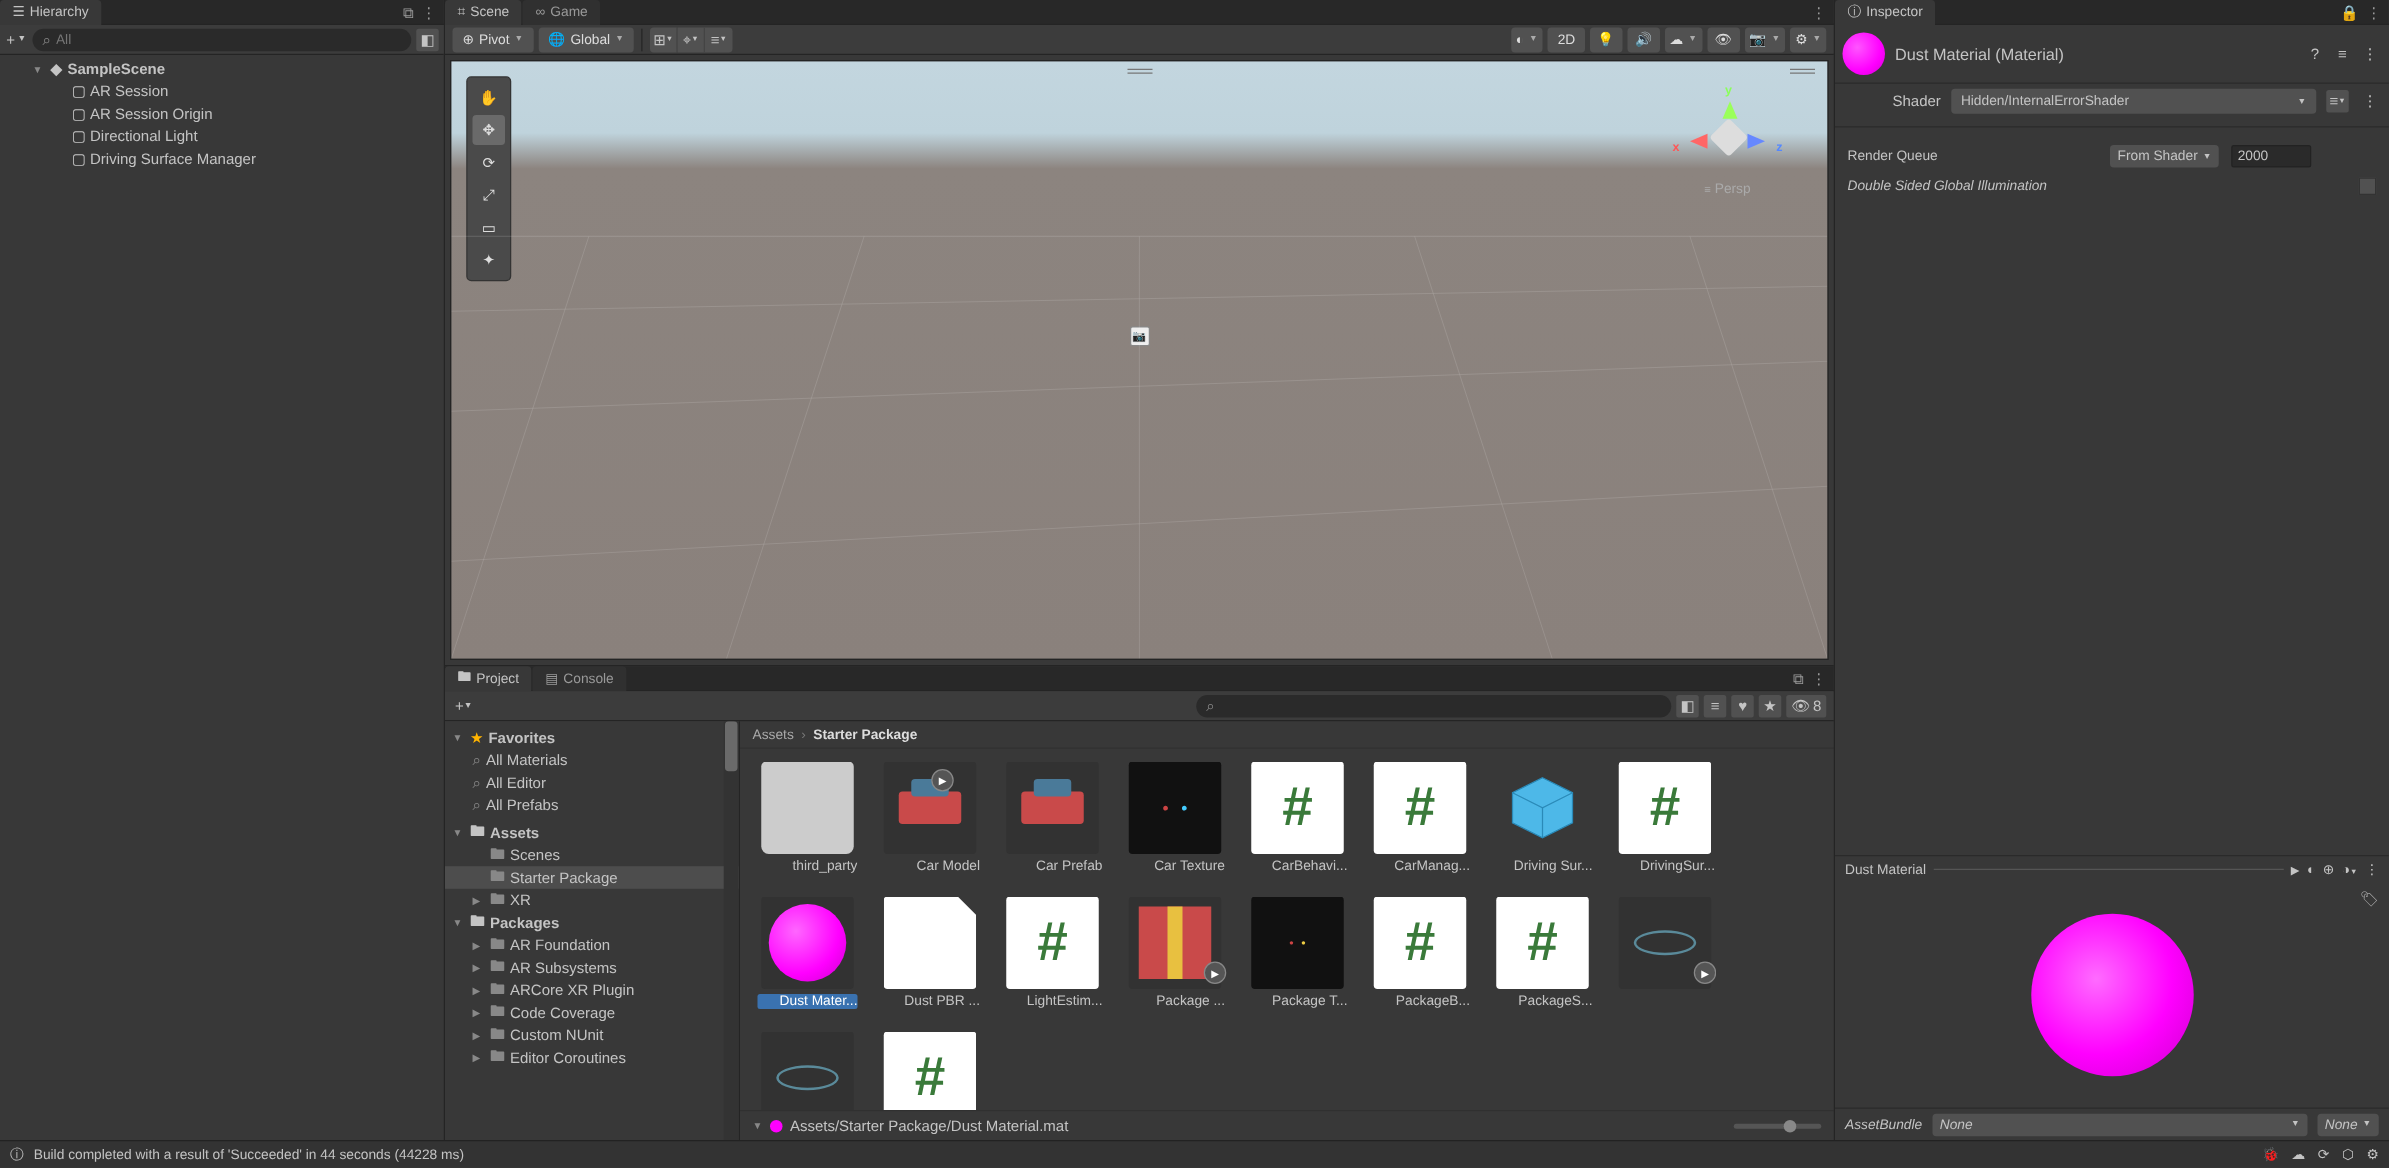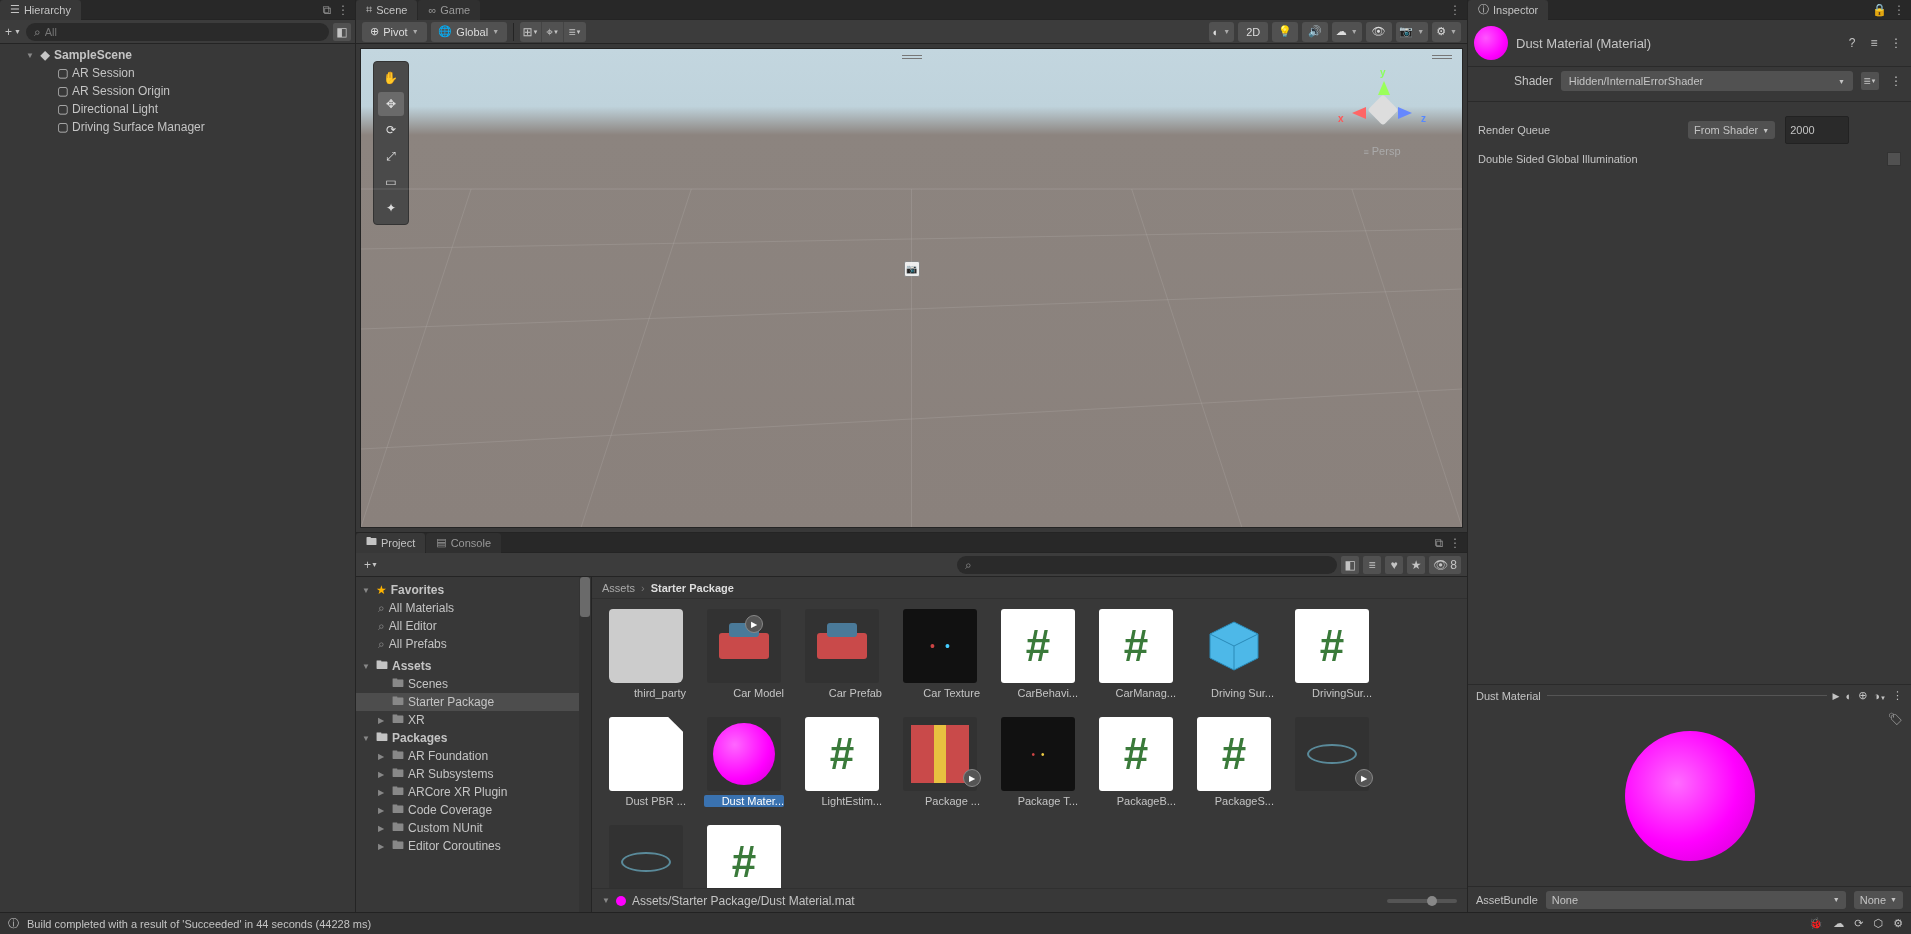--- a/index.html
+++ b/index.html
@@ -92,32 +92,32 @@
 .mat-ball { width: 34px; height: 34px; border-radius: 50%; background: radial-gradient(circle at 35% 35%, #ff55ff, #ff00ff 60%, #d400d4); flex-shrink: 0; }
 .insp-title { flex: 1; font-size: 13px; }
 .insp-btns { display: flex; gap: 4px; }
 
 .shader-row { padding: 4px 6px 10px 46px; display: flex; align-items: center; gap: 8px; border-bottom: 1px solid #2a2a2a; }
 .shader-dd { flex: 1; height: 20px; background: #515151; border-radius: 3px; display: flex; align-items: center; padding: 0 8px; justify-content: space-between; cursor: pointer; font-size: 11px; }
 
 .insp-prop { padding: 4px 10px; display: flex; align-items: center; gap: 10px; }
 .insp-prop .label { width: 200px; font-size: 11px; }
 .insp-dd-sm { height: 18px; background: #515151; border-radius: 3px; padding: 0 6px; display: flex; align-items: center; gap: 4px; font-size: 11px; cursor: pointer; }
-.insp-num { background: #2a2a2a; border: 1px solid #222; height: 18px; padding: 13px 4px; color: #c4c4c4; font-size: 11px; width: 64px; border-radius: 2px; }
+.insp-num { background: #2a2a2a; border: 1px solid #222; height: 18px; padding: 3px 4px; color: #c4c4c4; font-size: 11px; width: 64px; border-radius: 2px; }
 .insp-check { width: 14px; height: 14px; background: #515151; border: 1px solid #333; }
 
 .insp-body { flex: 1; }
 
 .preview-head { height: 22px; border-top: 1px solid #2a2a2a; display: flex; align-items: center; padding: 0 8px; gap: 6px; font-size: 11px; }
 .preview-head .line { flex: 1; height: 1px; background: #555; }
 .preview-body { height: 180px; display: flex; align-items: center; justify-content: center; position: relative; }
 .preview-sphere { width: 130px; height: 130px; border-radius: 50%; background: radial-gradient(circle at 40% 40%, #ff6bff, #ff00ff 55%, #cc00cc); }
 .tag-icon { position: absolute; right: 8px; top: 6px; color: #aaa; }
 
-.assetbundle-row { height: 26px; border-top: 1px solid #2a2a2a; display: flex; align-items: center; padding: 0 8px; gap: 8px; font-size: 11px; }
+.assetbundle-row { height: 26px; border-top: 1px solid #2a2a2a; display: flex; align-items: center; padding: 0 8px; gap: 8px; font-size: 11px; font-style: italic; }
 
 .statusbar { height: 22px; background: #333; border-top: 1px solid #222; display: flex; align-items: center; padding: 0 8px; gap: 8px; font-size: 11px; }
 .status-right { margin-left: auto; display: flex; gap: 10px; }
 
 svg { display: block; }
 </style>
 </head>
 <body>
 
 <div class="main-area">
@@ -427,29 +427,29 @@
                   </svg>
                 </div>
                 <div class="asset-label">Driving Sur...</div>
               </div>
               <div class="asset-item">
                 <div class="asset-thumb file">
                   <span style="color:#3a7a3a;font-weight:bold;font-size:44px;">#</span>
                 </div>
                 <div class="asset-label">DrivingSur...</div>
               </div>
-              <div class="asset-item">
-                <div class="asset-thumb file" style="background:#fff;clip-path:polygon(0 0,80% 0,100% 20%,100% 100%,0 100%);"></div>
-                <div class="asset-label">Dust PBR ...</div>
-              </div>
               <div class="asset-item selected">
                 <div class="asset-thumb">
                   <div style="width:62px;height:62px;border-radius:50%;background:radial-gradient(circle at 35% 35%,#ff66ff,#ff00ff 60%,#cc00cc);"></div>
                 </div>
                 <div class="asset-label">Dust Mater...</div>
+              </div>
+              <div class="asset-item">
+                <div class="asset-thumb file" style="background:#fff;clip-path:polygon(0 0,80% 0,100% 20%,100% 100%,0 100%);"></div>
+                <div class="asset-label">Dust PBR ...</div>
               </div>
               <div class="asset-item">
                 <div class="asset-thumb file">
                   <span style="color:#3a7a3a;font-weight:bold;font-size:44px;">#</span>
                 </div>
                 <div class="asset-label">LightEstim...</div>
               </div>
               <div class="asset-item">
                 <div class="asset-thumb">
                   <div style="width:58px;height:58px;background:#c94a4a;display:flex;align-items:center;justify-content:center;">
@@ -545,21 +545,21 @@
       <div style="height:10px;"></div>
       <div class="insp-prop">
         <span class="label">Render Queue</span>
         <div class="insp-dd-sm">
           <span>From Shader</span>
           <span style="font-size:7px;">▼</span>
         </div>
         <input class="insp-num" value="2000" style="">
       </div>
       <div class="insp-prop">
-        <span class="label" style="width:auto;flex:1;">Double Sided Global Illumination</span>
+        <span class="label" style="width:auto;flex:1;font-style:italic;">Double Sided Global Illumination</span>
         <div class="insp-check"></div>
       </div>
     </div>
 
     <div class="preview-head">
       <span>Dust Material</span>
       <div class="line"></div>
       <span style="font-size:9px;">▶</span>
       <span>◐</span>
       <span>⊕</span>

